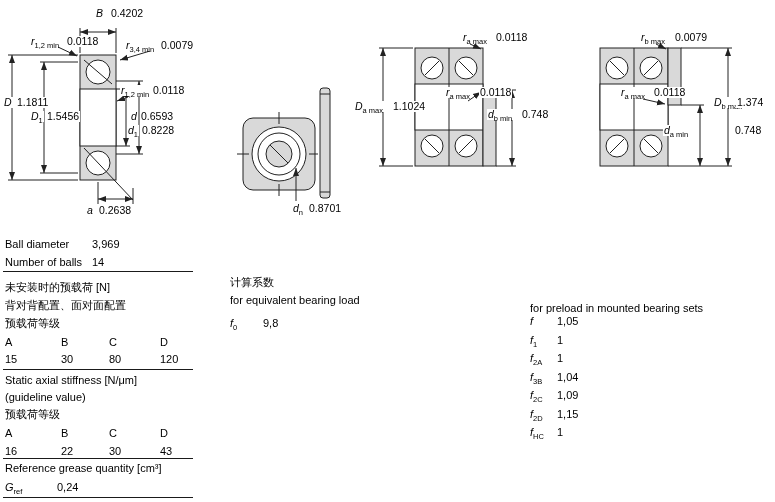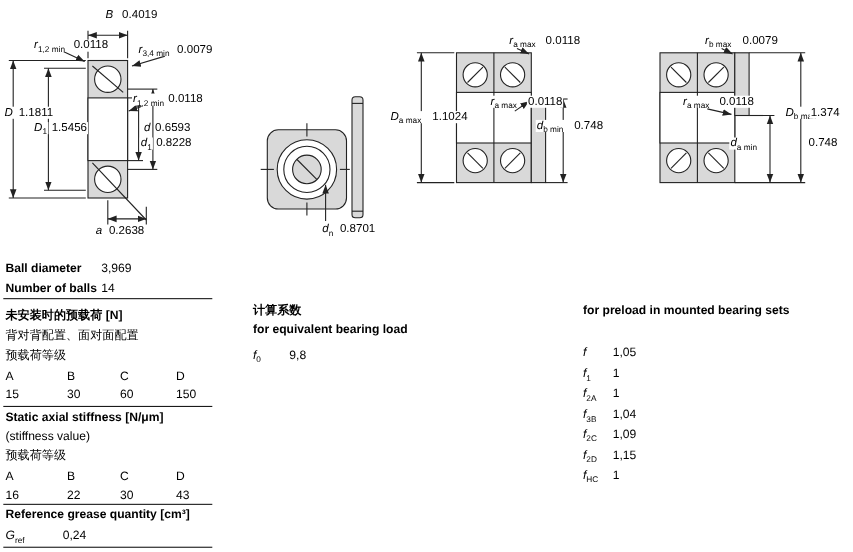--- a/index.html
+++ b/index.html
@@ -8,21 +8,21 @@
     position:relative; width:775px; height:502px; background:#ffffff;
     font-family:"Liberation Sans","DejaVu Sans",sans-serif; color:#000;
     overflow:hidden;
   }
   svg.art { position:absolute; left:0; top:0; }
   .lbl {
     position:absolute; font-size:10.5px; line-height:11px;
     white-space:nowrap; background:#fff; padding:0 1px;
   }
   .txt { position:absolute; font-size:11px; line-height:13px; white-space:nowrap; }
-  .b { font-weight:bold; }
+  .b { font-weight:normal; }
   .sym { font-style:italic; }
   sub { font-size:7.5px; line-height:0; }
   .rule { position:absolute; left:3px; width:190px; height:1px; background:#1a1a1a; }
 </style>
 </head>
 <body>
 
 <div class="sheet">
 
   <svg class="art" width="775" height="230" viewBox="0 0 775 230">
@@ -133,21 +133,21 @@
       <line x1="728" y1="48" x2="728" y2="166" marker-start="url(#ar)" marker-end="url(#ar)"></line>
 
       <line x1="681" y1="105" x2="704" y2="105"></line>
       <line x1="700" y1="105" x2="700" y2="166" marker-start="url(#ar)" marker-end="url(#ar)"></line>
     </g>
   </svg>
 
   <div>
 
     <span class="lbl" style="left:95px;top:8px"><span class="sym">B</span><sub></sub></span>
-    <span class="lbl" style="left:110px;top:8px">0.4019</span>
+    <span class="lbl" style="left:110px;top:8px">0.4202</span>
 
     <span class="lbl" style="left:30px;top:36px"><span class="sym">r</span><sub>1,2 min</sub></span>
     <span class="lbl" style="left:66px;top:36px">0.0118</span>
 
     <span class="lbl" style="left:125px;top:40px"><span class="sym">r</span><sub>3,4 min</sub></span>
     <span class="lbl" style="left:160px;top:40px">0.0079</span>
 
     <span class="lbl" style="left:3px;top:97px"><span class="sym">D</span><sub></sub></span>
     <span class="lbl" style="left:16px;top:97px">1.1811</span>
 
@@ -204,26 +204,26 @@
     <span class="txt b" style="left:5px;top:281px">未安装时的预载荷 [N]</span>
     <span class="txt" style="left:5px;top:299px">背对背配置、面对面配置</span>
     <span class="txt" style="left:5px;top:317px">预载荷等级</span>
 
     <span class="txt" style="left:5px;top:336px">A</span>
     <span class="txt" style="left:61px;top:336px">B</span>
     <span class="txt" style="left:109px;top:336px">C</span>
     <span class="txt" style="left:160px;top:336px">D</span>
     <span class="txt" style="left:5px;top:353px">15</span>
     <span class="txt" style="left:61px;top:353px">30</span>
-    <span class="txt" style="left:109px;top:353px">60</span>
-    <span class="txt" style="left:160px;top:353px">150</span>
+    <span class="txt" style="left:109px;top:353px">80</span>
+    <span class="txt" style="left:160px;top:353px">120</span>
     <div class="rule" style="top:369px"></div>
 
     <span class="txt b" style="left:5px;top:374px">Static axial stiffness [N/μm]</span>
-    <span class="txt" style="left:5px;top:391px">(stiffness value)</span>
+    <span class="txt" style="left:5px;top:391px">(guideline value)</span>
     <span class="txt" style="left:5px;top:408px">预载荷等级</span>
 
     <span class="txt" style="left:5px;top:427px">A</span>
     <span class="txt" style="left:61px;top:427px">B</span>
     <span class="txt" style="left:109px;top:427px">C</span>
     <span class="txt" style="left:160px;top:427px">D</span>
     <span class="txt" style="left:5px;top:445px">16</span>
     <span class="txt" style="left:61px;top:445px">22</span>
     <span class="txt" style="left:109px;top:445px">30</span>
     <span class="txt" style="left:160px;top:445px">43</span>
@@ -236,21 +236,21 @@
   </div>
 
   <div>
     <span class="txt b" style="left:230px;top:276px">计算系数</span>
     <span class="txt b" style="left:230px;top:294px">for equivalent bearing load</span>
     <span class="txt" style="left:230px;top:317px"><span class="sym">f</span><sub>0</sub></span>
     <span class="txt" style="left:263px;top:317px">9,8</span>
   </div>
 
   <div>
-    <span class="txt b" style="left:530px;top:276px">for preload in mounted bearing sets</span>
+    <span class="txt b" style="left:530px;top:302px">for preload in mounted bearing sets</span>
 
     <span class="txt" style="left:530px;top:315px"><span class="sym">f</span><sub></sub></span>
     <span class="txt" style="left:557px;top:315px">1,05</span>
 
     <span class="txt" style="left:530px;top:334px"><span class="sym">f</span><sub>1</sub></span>
     <span class="txt" style="left:557px;top:334px">1</span>
 
     <span class="txt" style="left:530px;top:352px"><span class="sym">f</span><sub>2A</sub></span>
     <span class="txt" style="left:557px;top:352px">1</span>
 

